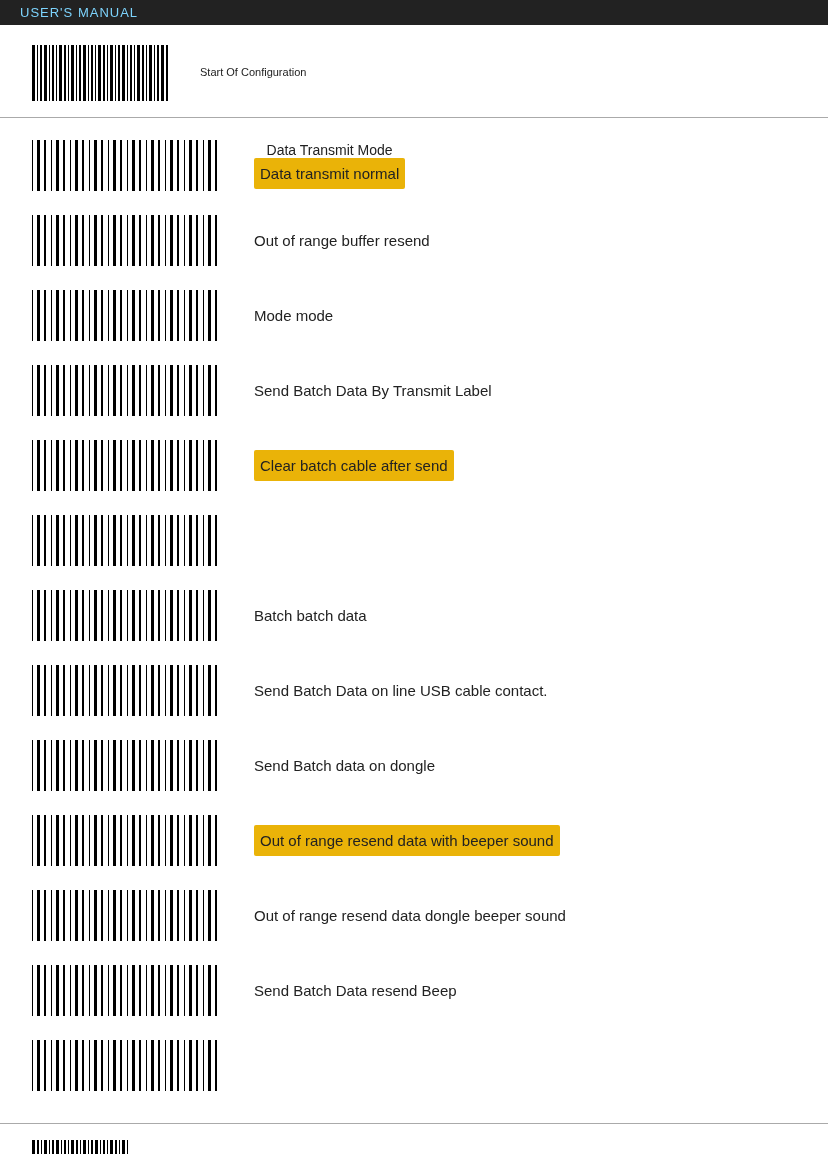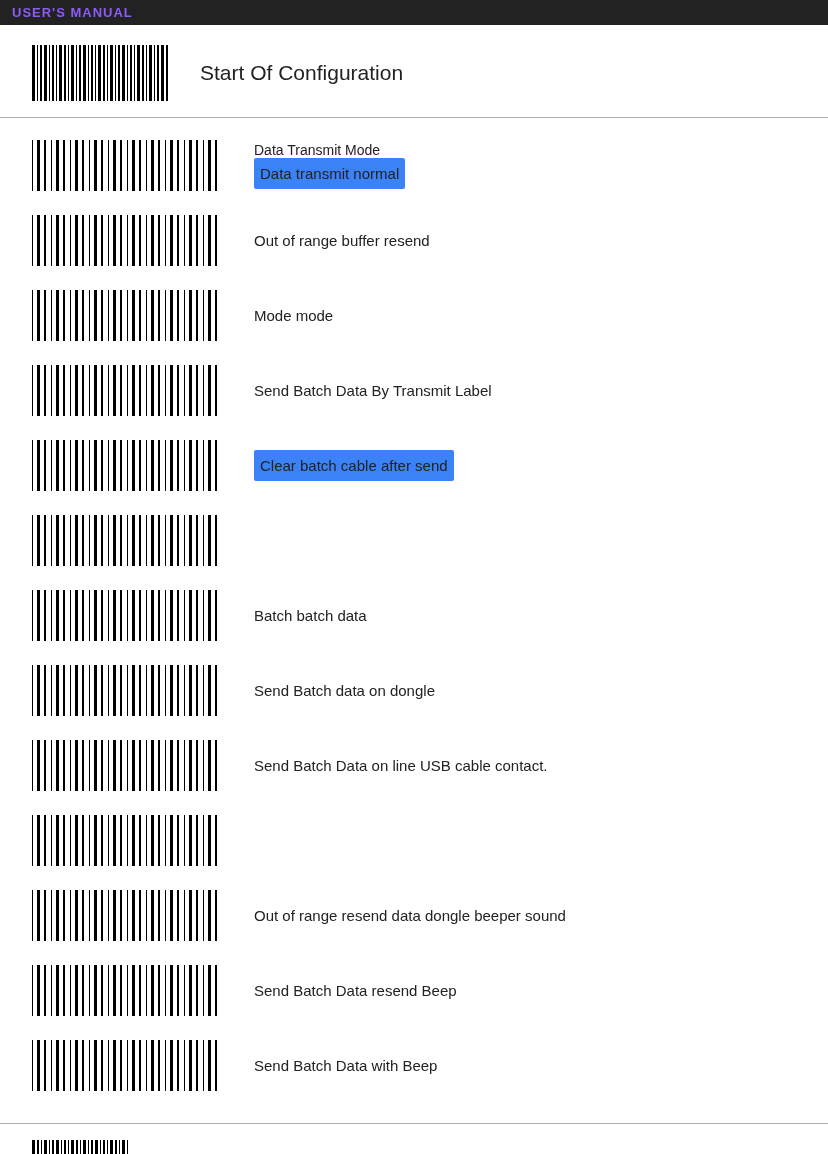--- a/index.html
+++ b/index.html
@@ -7,64 +7,65 @@
       width: 828px;
       min-height: 1154px;
       background: #fff;
       font-family: Arial, sans-serif;
       font-size: 14px;
       color: #222;
       position: relative;
     }
     .header-bar {
       background: #222;
-      color: #8b5cf6;
-      font-weight: bold;
+      color: #7dd3fc;
+      font-weight: normal;
       font-size: 13px;
-      padding: 5px 12px;
+      padding: 5px 20px;
       letter-spacing: 1px;
       text-transform: uppercase;
     }
     .header-bar span {
       font-variant: small-caps;
     }
     .top-section {
       display: flex;
       align-items: center;
       padding: 18px 30px 14px 30px;
       border-bottom: 1.5px solid #aaa;
     }
     .barcode-img {
       width: 140px;
       height: 60px;
       margin-right: 30px;
       flex-shrink: 0;
     }
     .main-content {
       padding: 10px 30px 10px 30px;
+      text-align: center;
     }
     .row {
       display: flex;
       align-items: center;
       padding: 10px 0;
       min-height: 70px;
     }
     .row-barcode {
       width: 200px;
       height: 55px;
       flex-shrink: 0;
       margin-right: 24px;
     }
     .row-label {
       font-size: 15px;
       color: #222;
       line-height: 1.4;
     }
     .row-label.highlighted {
-      background: #3b82f6;
+      background: #eab308;
       padding: 5px 6px;
       border-radius: 2px;
       display: inline-block;
     }
     .bottom-section {
       display: flex;
       align-items: center;
       padding: 14px 30px 10px 30px;
       border-top: 1.5px solid #aaa;
       margin-top: 10px;
@@ -114,21 +115,21 @@
       <rect x="107" y="2" width="3" height="56" fill="black"></rect>
       <rect x="112" y="2" width="2" height="56" fill="black"></rect>
       <rect x="116" y="2" width="1" height="56" fill="black"></rect>
       <rect x="119" y="2" width="3" height="56" fill="black"></rect>
       <rect x="124" y="2" width="1" height="56" fill="black"></rect>
       <rect x="127" y="2" width="2" height="56" fill="black"></rect>
       <rect x="131" y="2" width="3" height="56" fill="black"></rect>
       <rect x="136" y="2" width="2" height="56" fill="black"></rect>
     </svg>
   </div>
-  <div class="row-label" style="font-size:21px;">Start Of Configuration</div>
+  <div class="row-label" style="font-size:11px;">Start Of Configuration</div>
 </div>
 
 <div class="main-content">
 
   <div id="rows-container">
       <div class="row">
         <div class="row-barcode"><svg viewBox="0 0 200 55" width="200" height="55">
             <rect x="0" y="0" width="200" height="55" fill="white"></rect>
             <rect x="2" y="2" width="1" height="51" fill="black"></rect>
             <rect x="7" y="2" width="3" height="51" fill="black"></rect>
@@ -405,20 +406,56 @@
             <rect x="135" y="2" width="1" height="51" fill="black"></rect>
             <rect x="140" y="2" width="3" height="51" fill="black"></rect>
             <rect x="147" y="2" width="2" height="51" fill="black"></rect>
             <rect x="154" y="2" width="1" height="51" fill="black"></rect>
             <rect x="159" y="2" width="3" height="51" fill="black"></rect>
             <rect x="166" y="2" width="2" height="51" fill="black"></rect>
             <rect x="173" y="2" width="1" height="51" fill="black"></rect>
             <rect x="178" y="2" width="3" height="51" fill="black"></rect>
             <rect x="185" y="2" width="2" height="51" fill="black"></rect>
           </svg></div>
+        <div><span class="row-label">Send Batch Data on line USB cable contact.</span></div>
+      </div>
+      <div class="row">
+        <div class="row-barcode"><svg viewBox="0 0 200 55" width="200" height="55">
+            <rect x="0" y="0" width="200" height="55" fill="white"></rect>
+            <rect x="2" y="2" width="1" height="51" fill="black"></rect>
+            <rect x="7" y="2" width="3" height="51" fill="black"></rect>
+            <rect x="14" y="2" width="2" height="51" fill="black"></rect>
+            <rect x="21" y="2" width="1" height="51" fill="black"></rect>
+            <rect x="26" y="2" width="3" height="51" fill="black"></rect>
+            <rect x="33" y="2" width="2" height="51" fill="black"></rect>
+            <rect x="40" y="2" width="1" height="51" fill="black"></rect>
+            <rect x="45" y="2" width="3" height="51" fill="black"></rect>
+            <rect x="52" y="2" width="2" height="51" fill="black"></rect>
+            <rect x="59" y="2" width="1" height="51" fill="black"></rect>
+            <rect x="64" y="2" width="3" height="51" fill="black"></rect>
+            <rect x="71" y="2" width="2" height="51" fill="black"></rect>
+            <rect x="78" y="2" width="1" height="51" fill="black"></rect>
+            <rect x="83" y="2" width="3" height="51" fill="black"></rect>
+            <rect x="90" y="2" width="2" height="51" fill="black"></rect>
+            <rect x="97" y="2" width="1" height="51" fill="black"></rect>
+            <rect x="102" y="2" width="3" height="51" fill="black"></rect>
+            <rect x="109" y="2" width="2" height="51" fill="black"></rect>
+            <rect x="116" y="2" width="1" height="51" fill="black"></rect>
+            <rect x="121" y="2" width="3" height="51" fill="black"></rect>
+            <rect x="128" y="2" width="2" height="51" fill="black"></rect>
+            <rect x="135" y="2" width="1" height="51" fill="black"></rect>
+            <rect x="140" y="2" width="3" height="51" fill="black"></rect>
+            <rect x="147" y="2" width="2" height="51" fill="black"></rect>
+            <rect x="154" y="2" width="1" height="51" fill="black"></rect>
+            <rect x="159" y="2" width="3" height="51" fill="black"></rect>
+            <rect x="166" y="2" width="2" height="51" fill="black"></rect>
+            <rect x="173" y="2" width="1" height="51" fill="black"></rect>
+            <rect x="178" y="2" width="3" height="51" fill="black"></rect>
+            <rect x="185" y="2" width="2" height="51" fill="black"></rect>
+          </svg></div>
         <div><span class="row-label">Send Batch data on dongle</span></div>
       </div>
       <div class="row">
         <div class="row-barcode"><svg viewBox="0 0 200 55" width="200" height="55">
             <rect x="0" y="0" width="200" height="55" fill="white"></rect>
             <rect x="2" y="2" width="1" height="51" fill="black"></rect>
             <rect x="7" y="2" width="3" height="51" fill="black"></rect>
             <rect x="14" y="2" width="2" height="51" fill="black"></rect>
             <rect x="21" y="2" width="1" height="51" fill="black"></rect>
             <rect x="26" y="2" width="3" height="51" fill="black"></rect>
@@ -441,56 +478,21 @@
             <rect x="135" y="2" width="1" height="51" fill="black"></rect>
             <rect x="140" y="2" width="3" height="51" fill="black"></rect>
             <rect x="147" y="2" width="2" height="51" fill="black"></rect>
             <rect x="154" y="2" width="1" height="51" fill="black"></rect>
             <rect x="159" y="2" width="3" height="51" fill="black"></rect>
             <rect x="166" y="2" width="2" height="51" fill="black"></rect>
             <rect x="173" y="2" width="1" height="51" fill="black"></rect>
             <rect x="178" y="2" width="3" height="51" fill="black"></rect>
             <rect x="185" y="2" width="2" height="51" fill="black"></rect>
           </svg></div>
-        <div><span class="row-label">Send Batch Data on line USB cable contact.</span></div>
-      </div>
-      <div class="row">
-        <div class="row-barcode"><svg viewBox="0 0 200 55" width="200" height="55">
-            <rect x="0" y="0" width="200" height="55" fill="white"></rect>
-            <rect x="2" y="2" width="1" height="51" fill="black"></rect>
-            <rect x="7" y="2" width="3" height="51" fill="black"></rect>
-            <rect x="14" y="2" width="2" height="51" fill="black"></rect>
-            <rect x="21" y="2" width="1" height="51" fill="black"></rect>
-            <rect x="26" y="2" width="3" height="51" fill="black"></rect>
-            <rect x="33" y="2" width="2" height="51" fill="black"></rect>
-            <rect x="40" y="2" width="1" height="51" fill="black"></rect>
-            <rect x="45" y="2" width="3" height="51" fill="black"></rect>
-            <rect x="52" y="2" width="2" height="51" fill="black"></rect>
-            <rect x="59" y="2" width="1" height="51" fill="black"></rect>
-            <rect x="64" y="2" width="3" height="51" fill="black"></rect>
-            <rect x="71" y="2" width="2" height="51" fill="black"></rect>
-            <rect x="78" y="2" width="1" height="51" fill="black"></rect>
-            <rect x="83" y="2" width="3" height="51" fill="black"></rect>
-            <rect x="90" y="2" width="2" height="51" fill="black"></rect>
-            <rect x="97" y="2" width="1" height="51" fill="black"></rect>
-            <rect x="102" y="2" width="3" height="51" fill="black"></rect>
-            <rect x="109" y="2" width="2" height="51" fill="black"></rect>
-            <rect x="116" y="2" width="1" height="51" fill="black"></rect>
-            <rect x="121" y="2" width="3" height="51" fill="black"></rect>
-            <rect x="128" y="2" width="2" height="51" fill="black"></rect>
-            <rect x="135" y="2" width="1" height="51" fill="black"></rect>
-            <rect x="140" y="2" width="3" height="51" fill="black"></rect>
-            <rect x="147" y="2" width="2" height="51" fill="black"></rect>
-            <rect x="154" y="2" width="1" height="51" fill="black"></rect>
-            <rect x="159" y="2" width="3" height="51" fill="black"></rect>
-            <rect x="166" y="2" width="2" height="51" fill="black"></rect>
-            <rect x="173" y="2" width="1" height="51" fill="black"></rect>
-            <rect x="178" y="2" width="3" height="51" fill="black"></rect>
-            <rect x="185" y="2" width="2" height="51" fill="black"></rect>
-          </svg></div>
+        <div><span class="row-label highlighted">Out of range resend data with beeper sound</span></div>
       </div>
       <div class="row">
         <div class="row-barcode"><svg viewBox="0 0 200 55" width="200" height="55">
             <rect x="0" y="0" width="200" height="55" fill="white"></rect>
             <rect x="2" y="2" width="1" height="51" fill="black"></rect>
             <rect x="7" y="2" width="3" height="51" fill="black"></rect>
             <rect x="14" y="2" width="2" height="51" fill="black"></rect>
             <rect x="21" y="2" width="1" height="51" fill="black"></rect>
             <rect x="26" y="2" width="3" height="51" fill="black"></rect>
             <rect x="33" y="2" width="2" height="51" fill="black"></rect>
@@ -584,21 +586,20 @@
             <rect x="135" y="2" width="1" height="51" fill="black"></rect>
             <rect x="140" y="2" width="3" height="51" fill="black"></rect>
             <rect x="147" y="2" width="2" height="51" fill="black"></rect>
             <rect x="154" y="2" width="1" height="51" fill="black"></rect>
             <rect x="159" y="2" width="3" height="51" fill="black"></rect>
             <rect x="166" y="2" width="2" height="51" fill="black"></rect>
             <rect x="173" y="2" width="1" height="51" fill="black"></rect>
             <rect x="178" y="2" width="3" height="51" fill="black"></rect>
             <rect x="185" y="2" width="2" height="51" fill="black"></rect>
           </svg></div>
-        <div><span class="row-label">Send Batch Data with Beep</span></div>
       </div>
     </div>
 </div>
 
 <div class="bottom-section">
   <div class="barcode-img" style="width:100px;height:50px;margin-right:30px;">
     <svg viewBox="0 0 100 50" xmlns="http://www.w3.org/2000/svg" width="100" height="50">
       <rect x="0" y="0" width="100" height="50" fill="white"></rect>
       <rect x="2" y="2" width="3" height="46" fill="black"></rect>
       <rect x="7" y="2" width="2" height="46" fill="black"></rect>

